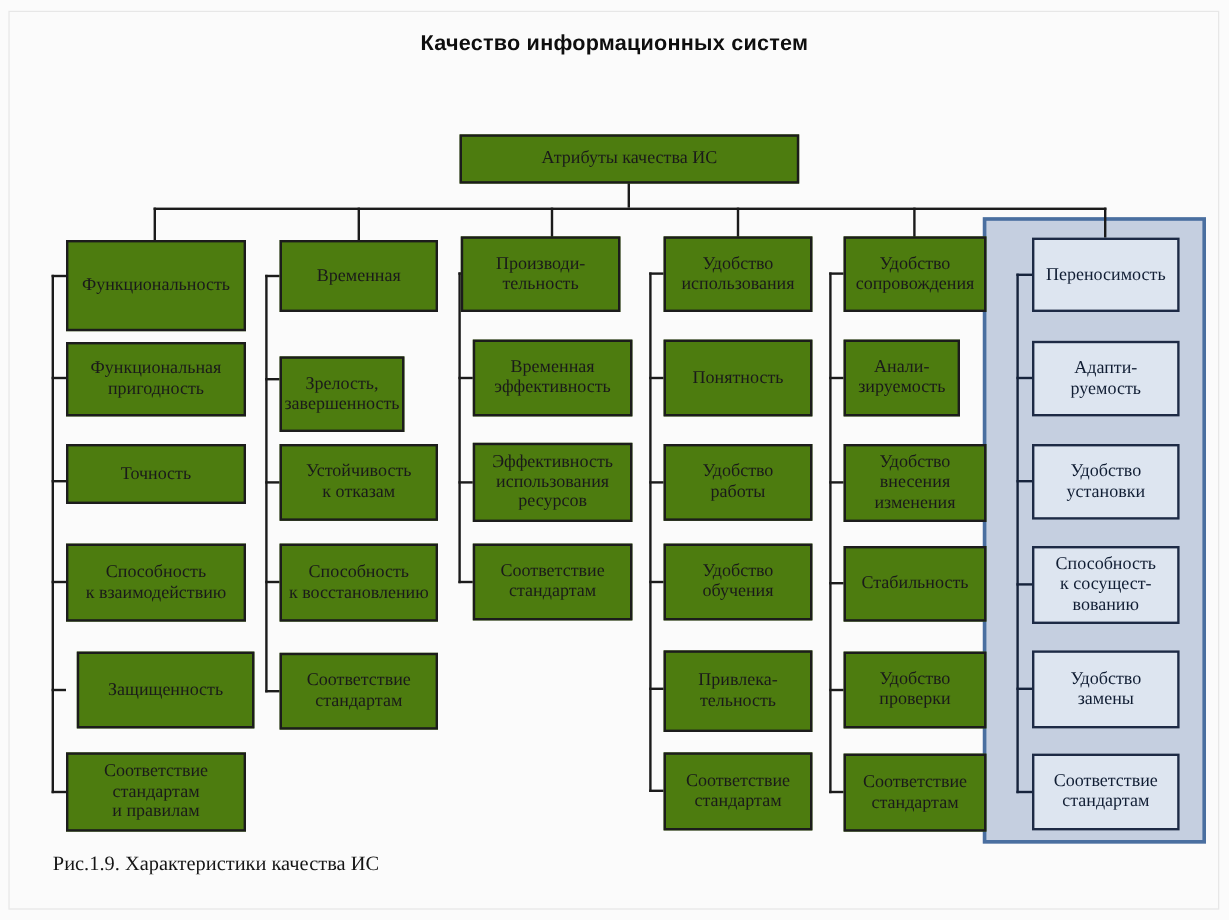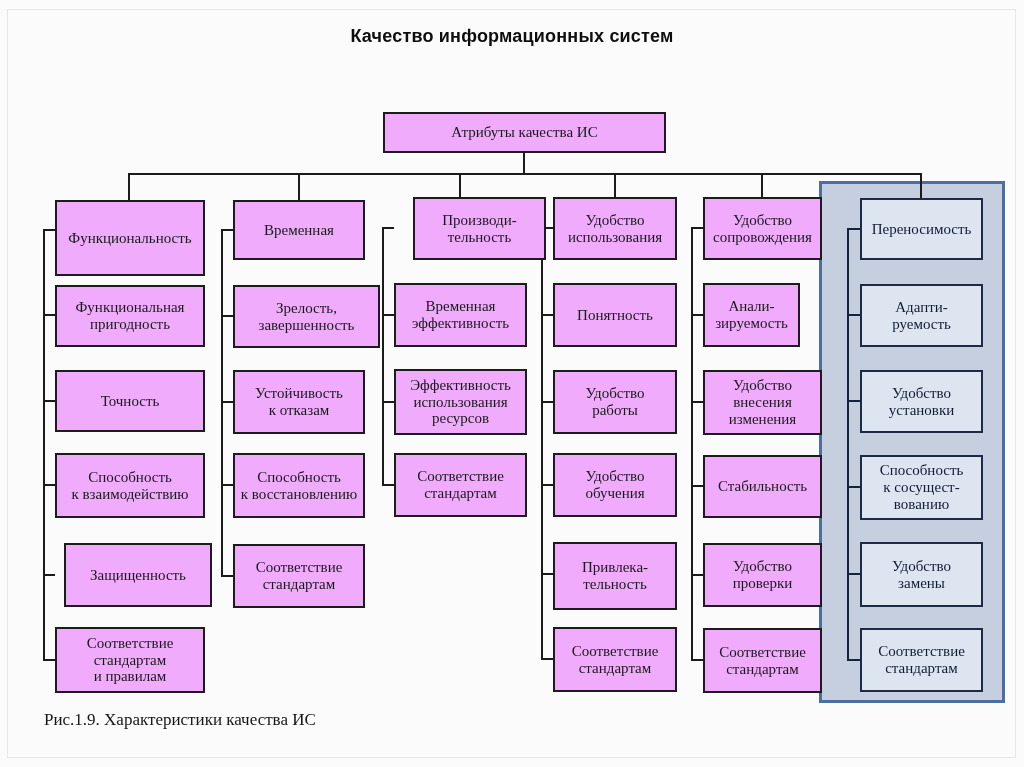--- a/index.html
+++ b/index.html
@@ -15,21 +15,21 @@
   .title{
     position:absolute;top:26px;left:0;right:0;text-align:center;
     font-family:"Liberation Sans", sans-serif;font-weight:bold;
     font-size:18px;color:#0e0e0e;letter-spacing:0.2px;
   }
   .caption{
     position:absolute;left:44px;top:710px;font-size:17px;color:#151515;
   }
   .b{
     position:absolute;box-sizing:border-box;
-    border:2px solid #1c1c1c;background:#f0abfc;
+    border:2px solid #1c1c1c;background:#4d7c0f;
     display:flex;align-items:center;justify-content:center;
     text-align:center;white-space:pre-line;
     font-size:15px;line-height:1.12;padding:2px;
     z-index:3;
   }
   .hi{
     border-color:#1d2a45;background:#dde5f0;color:#101d33;
   }
   .ln{position:absolute;background:#1b1b1b;z-index:2;}
   .vl{width:2px;}
@@ -103,39 +103,39 @@
 <div class="ln hl hl6" style="left:847px;top:400px;width:13px"></div>
 <div class="ln hl hl6" style="left:847px;top:486px;width:13px"></div>
 <div class="ln hl hl6" style="left:847px;top:573px;width:13px"></div>
 <div class="ln hl hl6" style="left:847px;top:659px;width:13px"></div>
 
 <div class="b" style="left:383px;top:112px;width:283px;height:41px">Атрибуты качества ИС</div>
 
 <div class="b" style="left:55px;top:200px;width:150px;height:76px">Функциональность</div>
 <div class="b" style="left:55px;top:285px;width:150px;height:62px">Функциональная
 пригодность</div>
-<div class="b" style="left:55px;top:370px;width:150px;height:62px">Точность</div>
+<div class="b" style="left:55px;top:370px;width:150px;height:50px">Точность</div>
 <div class="b" style="left:55px;top:453px;width:150px;height:65px">Способность
 к взаимодействию</div>
 <div class="b" style="left:64px;top:543px;width:148px;height:64px">Защищенность</div>
 <div class="b" style="left:55px;top:627px;width:150px;height:66px">Соответствие
 стандартам
 и правилам</div>
 
 <div class="b" style="left:233px;top:200px;width:132px;height:60px">Временная</div>
-<div class="b" style="left:233px;top:285px;width:147px;height:63px">Зрелость,
+<div class="b" style="left:233px;top:297px;width:104px;height:63px">Зрелость,
 завершенность</div>
 <div class="b" style="left:233px;top:370px;width:132px;height:64px">Устойчивость
 к отказам</div>
 <div class="b" style="left:233px;top:453px;width:132px;height:65px">Способность
 к восстановлению</div>
 <div class="b" style="left:233px;top:544px;width:132px;height:64px">Соответствие
 стандартам</div>
 
-<div class="b" style="left:413px;top:197px;width:133px;height:63px">Производи-
+<div class="b" style="left:384px;top:197px;width:133px;height:63px">Производи-
 тельность</div>
 <div class="b" style="left:394px;top:283px;width:133px;height:64px">Временная
 эффективность</div>
 <div class="b" style="left:394px;top:369px;width:133px;height:66px">Эффективность
 использования
 ресурсов</div>
 <div class="b" style="left:394px;top:453px;width:133px;height:64px">Соответствие
 стандартам</div>
 
 <div class="b" style="left:553px;top:197px;width:124px;height:63px">Удобство

